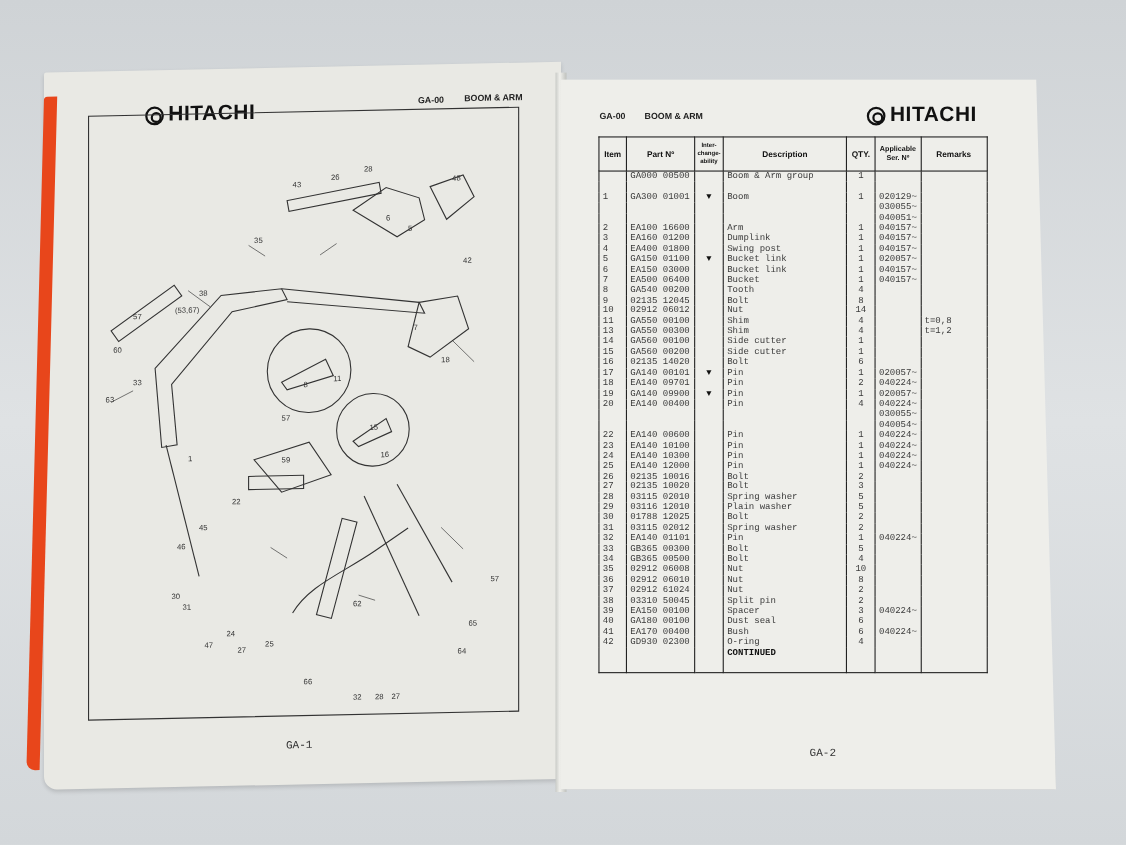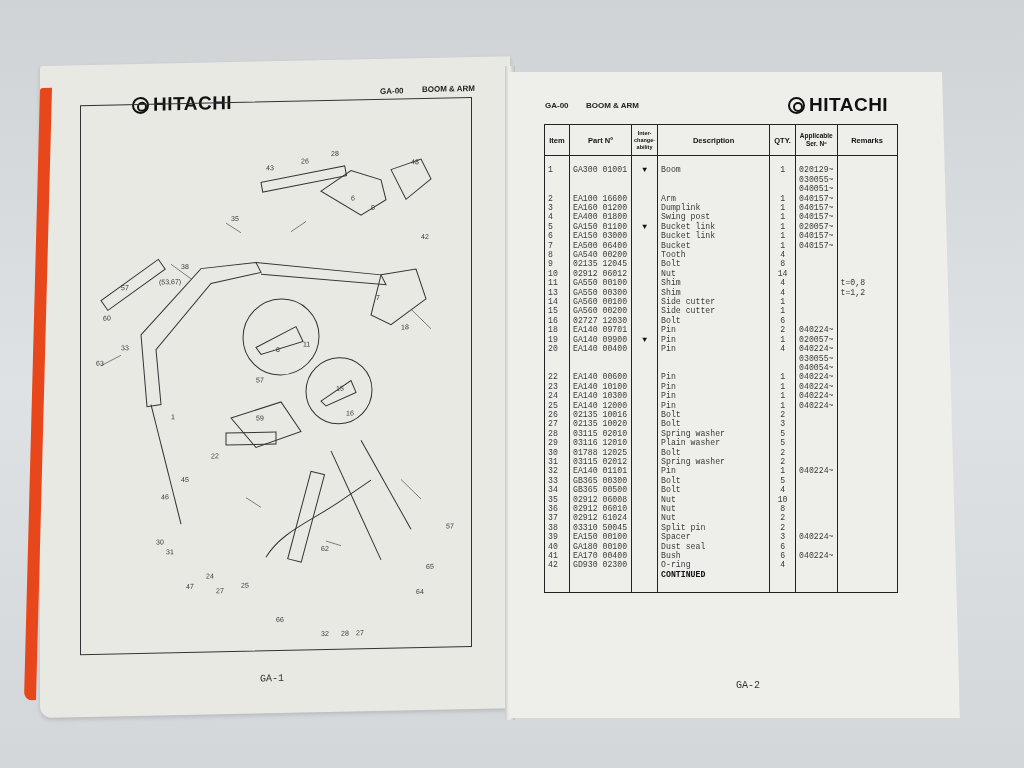--- a/index.html
+++ b/index.html
@@ -155,20 +155,29 @@
         <th class="c-int small">Inter-change-ability</th>
         <th class="c-desc">Description</th>
         <th class="c-qty">QTY.</th>
         <th class="c-ser small" style="font-size:6.5px;line-height:8px;">Applicable Ser. Nº</th>
         <th class="c-rem">Remarks</th>
       </tr>
     </thead>
     <tbody id="parts-body">
         <tr>
           <td></td>
+          <td>GA000 00500</td>
+          <td class="mark"></td>
+          <td>Boom &amp; Arm group</td>
+          <td class="qty">1</td>
+          <td></td>
+          <td></td>
+        </tr>
+        <tr>
+          <td></td>
           <td></td>
           <td class="mark"></td>
           <td></td>
           <td class="qty"></td>
           <td></td>
           <td></td>
         </tr>
         <tr>
           <td>1</td>
           <td>GA300 01001</td>
@@ -308,25 +317,34 @@
           <td>15</td>
           <td>GA560 00200</td>
           <td class="mark"></td>
           <td>Side cutter</td>
           <td class="qty">1</td>
           <td></td>
           <td></td>
         </tr>
         <tr>
           <td>16</td>
-          <td>02727 12030</td>
+          <td>02135 14020</td>
           <td class="mark"></td>
           <td>Bolt</td>
           <td class="qty">6</td>
           <td></td>
+          <td></td>
+        </tr>
+        <tr>
+          <td>17</td>
+          <td>GA140 00101</td>
+          <td class="mark">▼</td>
+          <td>Pin</td>
+          <td class="qty">1</td>
+          <td>020057~</td>
           <td></td>
         </tr>
         <tr>
           <td>18</td>
           <td>EA140 09701</td>
           <td class="mark"></td>
           <td>Pin</td>
           <td class="qty">2</td>
           <td>040224~</td>
           <td></td>

